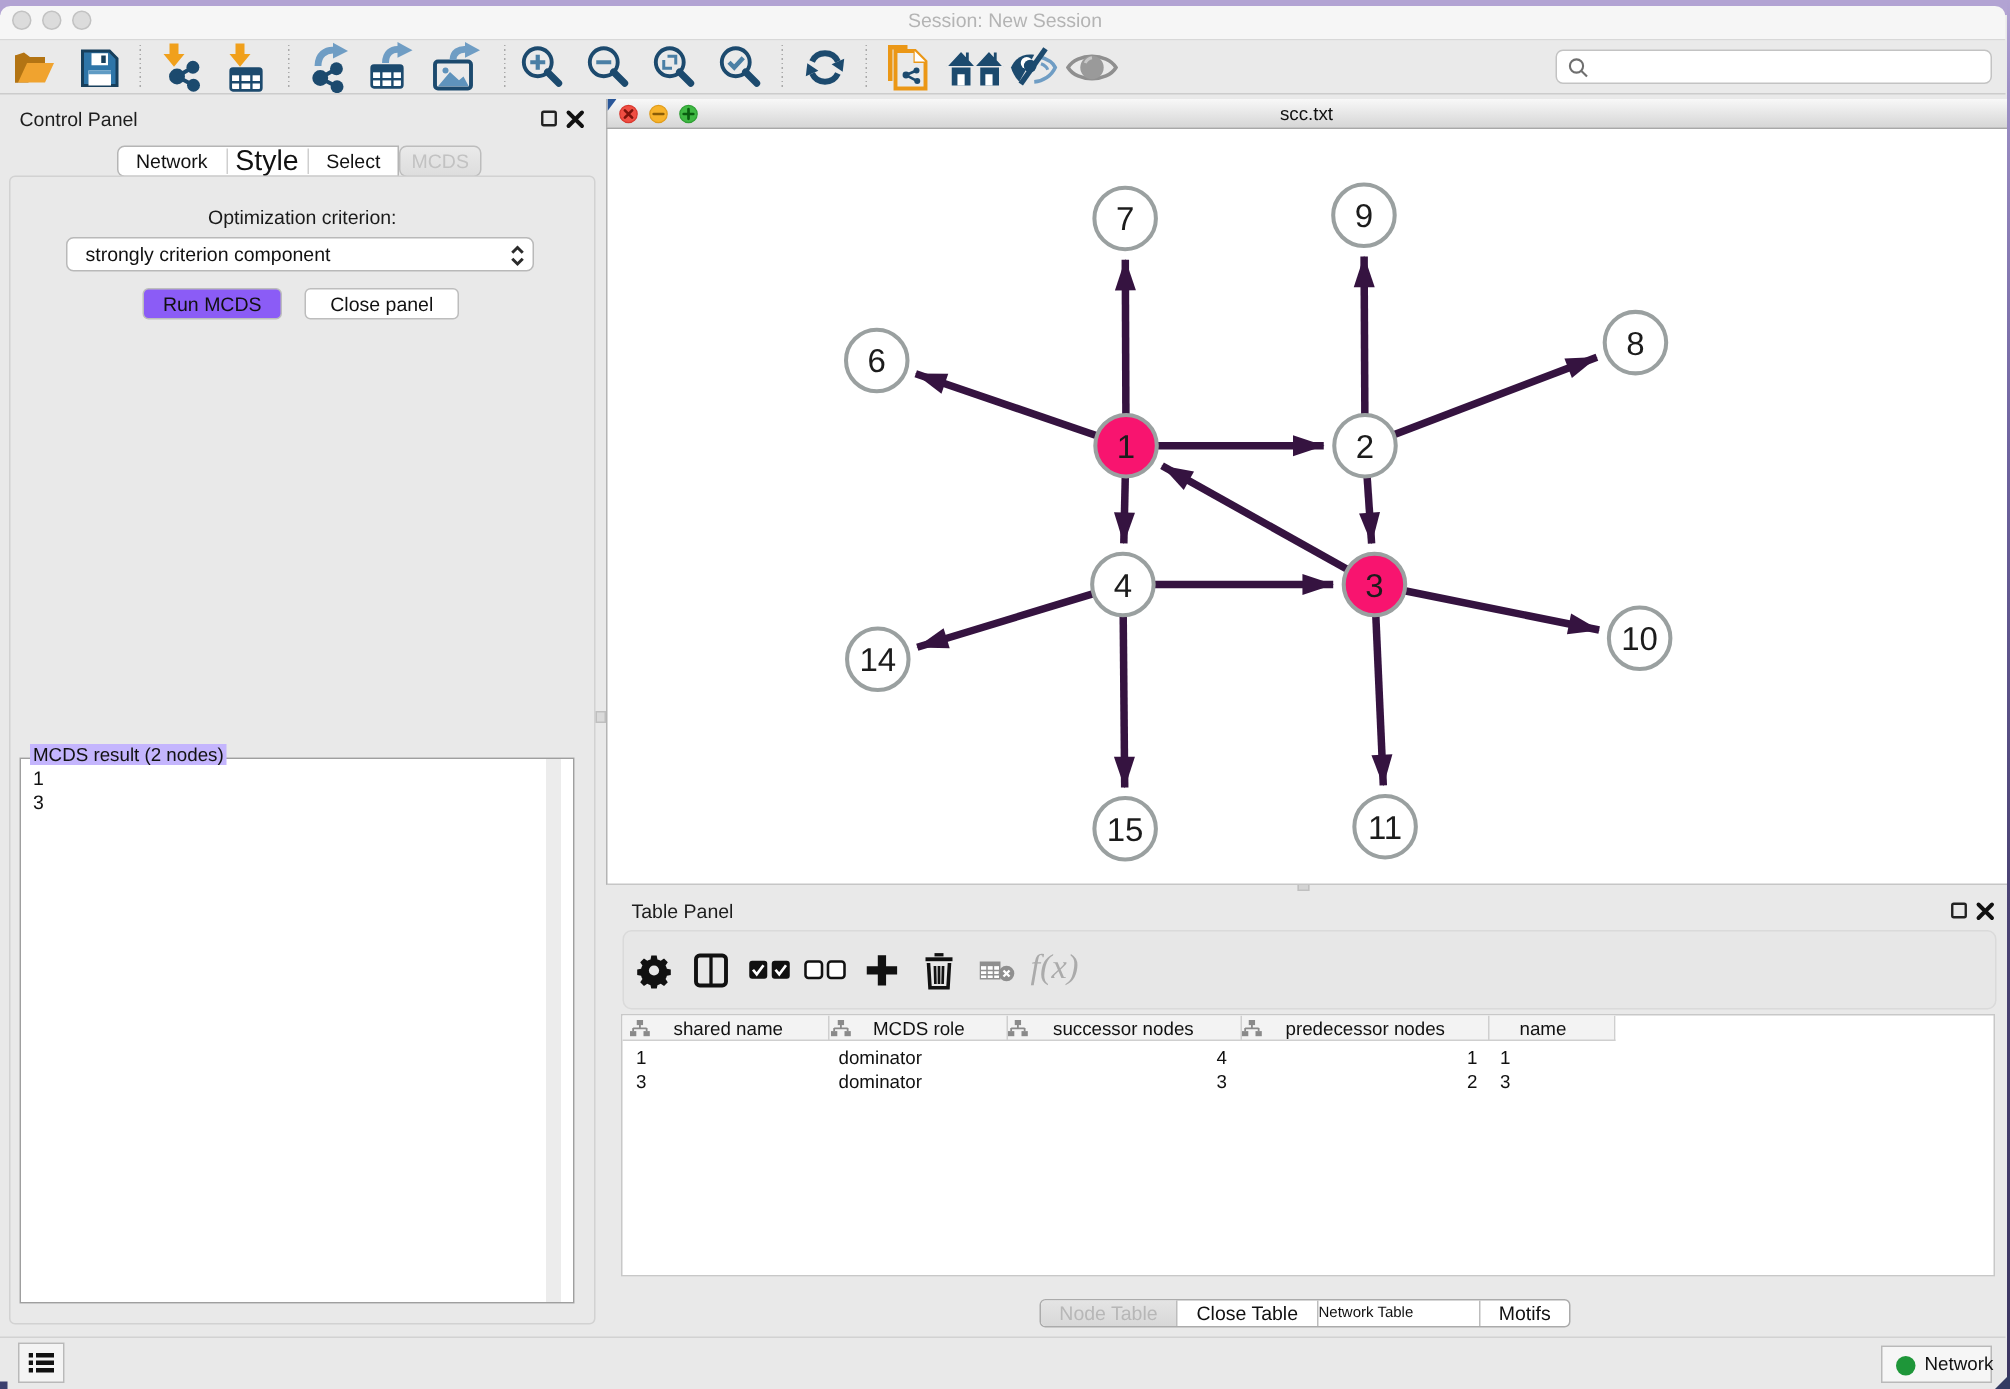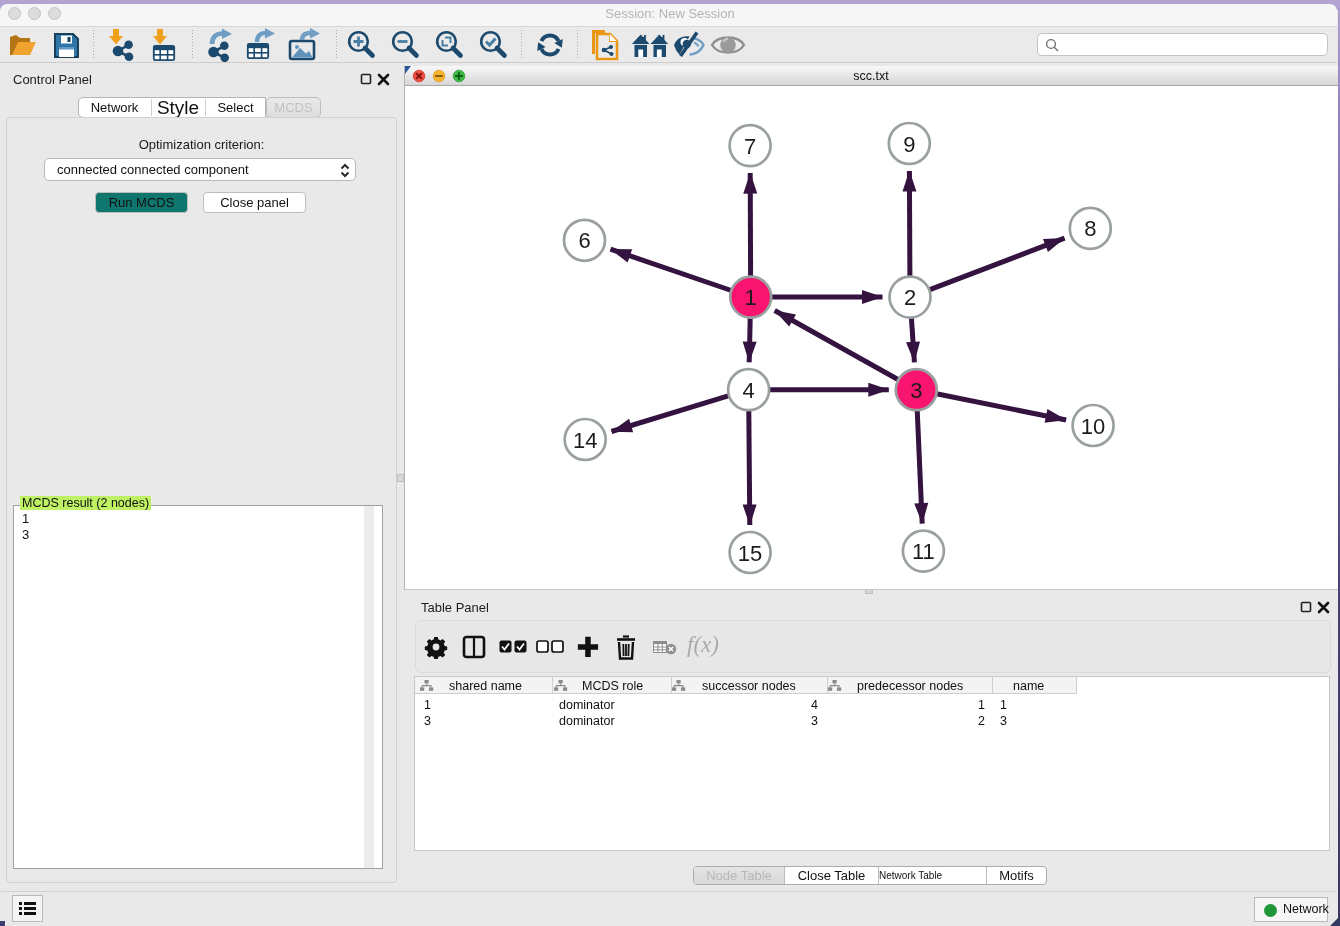--- a/index.html
+++ b/index.html
@@ -178,33 +178,33 @@
   <div class="abs" style="left:73px;top:0;width:54px;height:21px;line-height:21px;text-align:center;font-size:19px;color:#111;">Style</div>
   <div class="abs" style="left:127px;top:2px;width:1px;height:17px;background:#cfcfcf;"></div>
   <div class="abs" style="left:127px;top:0;width:61px;height:21px;line-height:21px;text-align:center;font-size:13px;color:#111;">Select</div>
   <div class="abs" style="left:188px;top:0;width:55px;height:21px;background:linear-gradient(#eaeaea,#dddddd);border:1px solid #bdbdbd;border-radius:5px;line-height:20px;text-align:center;font-size:13px;color:#c2c2c2;">MCDS</div>
 </div>
 
 <div class="abs" style="left:6px;top:117px;width:391px;height:766px;border:1px solid #d2d2d2;border-radius:4px;background:#e9e9e9;"></div>
 <div class="abs" style="left:6px;top:137px;width:391px;height:15px;text-align:center;font-size:13px;color:#1a1a1a;">Optimization criterion:</div>
 
 <div class="abs" style="left:44px;top:158px;width:312px;height:23px;background:#ffffff;border:1px solid #b9b9b9;border-radius:5px;">
-  <div class="abs" style="left:12px;top:3px;font-size:13px;color:#111;">connected connected component</div>
+  <div class="abs" style="left:12px;top:3px;font-size:13px;color:#111;">strongly criterion component</div>
   <svg width="12" height="15" style="position:absolute;right:4px;top:4px;">
     <path d="M2.5,5.5 L6,2 L9.5,5.5" fill="none" stroke="#2a2a2a" stroke-width="2"></path>
     <path d="M2.5,9.5 L6,13 L9.5,9.5" fill="none" stroke="#2a2a2a" stroke-width="2"></path>
   </svg>
 </div>
 
-<div class="abs" style="left:95px;top:192px;width:93px;height:21px;background:#0f766e;border:1px solid #bdbdbd;border-radius:4px;line-height:19px;text-align:center;font-size:13px;color:#111;">Run MCDS</div>
+<div class="abs" style="left:95px;top:192px;width:93px;height:21px;background:#8b5cf6;border:1px solid #bdbdbd;border-radius:4px;line-height:19px;text-align:center;font-size:13px;color:#111;">Run MCDS</div>
 <div class="abs" style="left:203px;top:192px;width:103px;height:21px;background:#ffffff;border:1px solid #bdbdbd;border-radius:4px;line-height:19px;text-align:center;font-size:13px;color:#111;">Close panel</div>
 
 <div class="abs" style="left:13px;top:505px;width:370px;height:364px;background:#ffffff;border:1px solid #9f9f9f;"></div>
 <div class="abs" style="left:364px;top:506px;width:10px;height:362px;background:#ececec;"></div>
-<div class="abs" style="left:20px;top:496px;height:14px;background:#bef264;padding:0 2px;font-size:12.5px;color:#111;">MCDS result (2 nodes)</div>
+<div class="abs" style="left:20px;top:496px;height:14px;background:#c4b5fd;padding:0 2px;font-size:12.5px;color:#111;">MCDS result (2 nodes)</div>
 <div class="abs" style="left:22px;top:511px;font-size:13px;color:#111;line-height:16px;">1<br>3</div>
 
 <div class="abs" style="left:397px;top:474px;width:7px;height:8px;background:#dadada;border:1px solid #bfbfbf;"></div>
 <div class="abs" style="left:865px;top:588px;width:8px;height:6px;background:#d4d4d4;border:1px solid #c0c0c0;"></div>
 
 <div class="abs" style="left:404px;top:66px;width:934px;height:20px;background:linear-gradient(#f8f8f8,#d6d6d6);border-bottom:1px solid #a8a8a8;border-left:1px solid #b4b4b4;"></div>
 <svg class="abs" width="6" height="8" style="left:405px;top:66px;">
     <path d="M0,0 L6,0 L0,8 z" fill="#2a5799"></path>
   </svg>
 <div class="abs" style="left:404px;top:67px;width:934px;height:18px;text-align:center;font-size:12.5px;color:#111;line-height:18px;">scc.txt</div>

